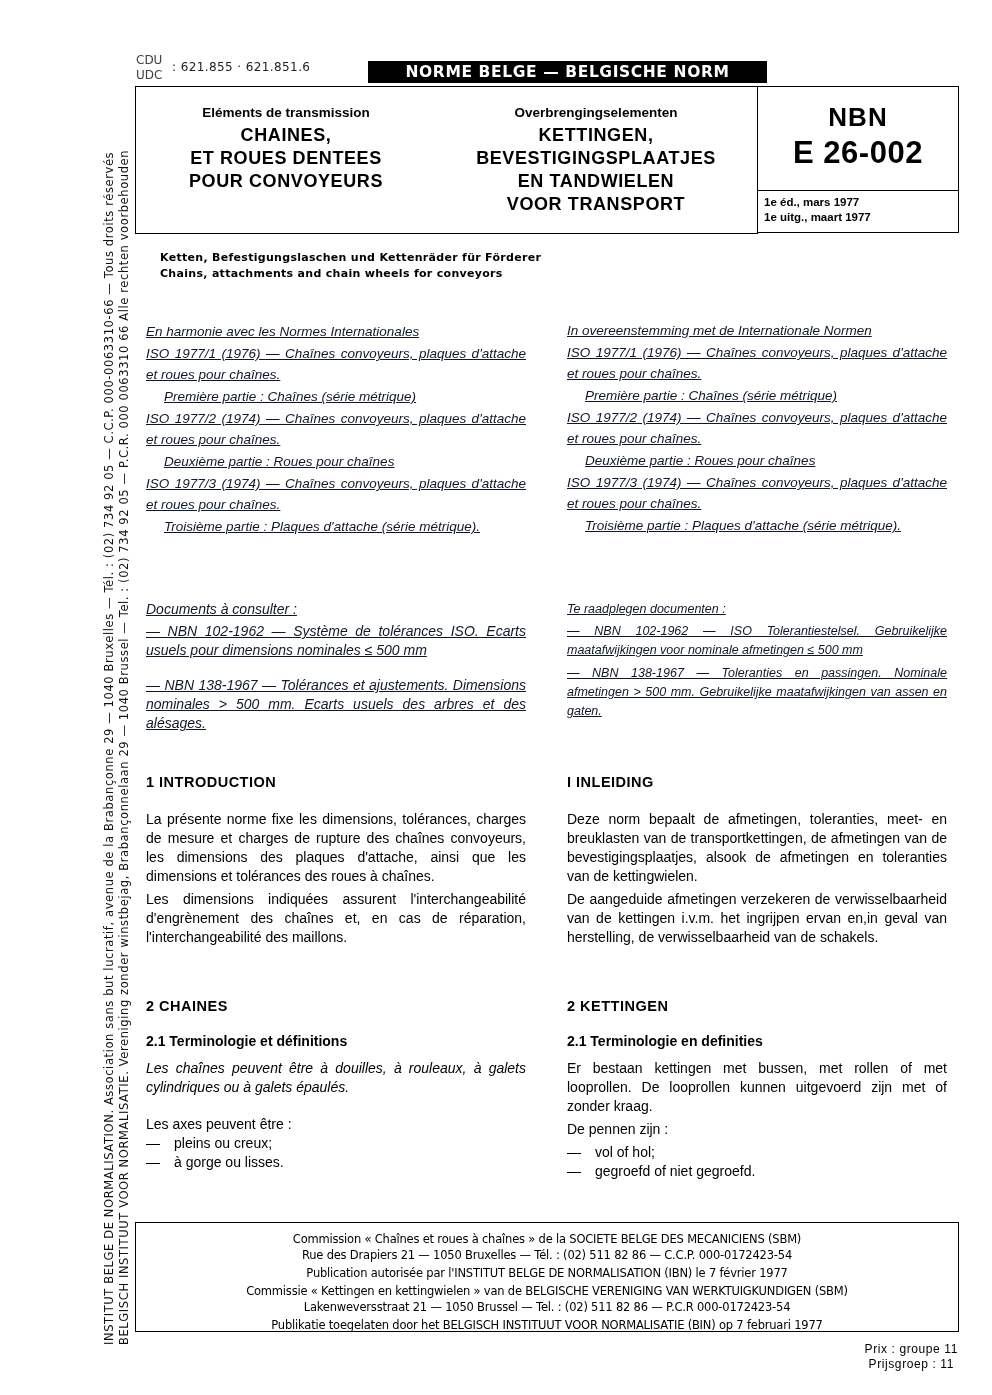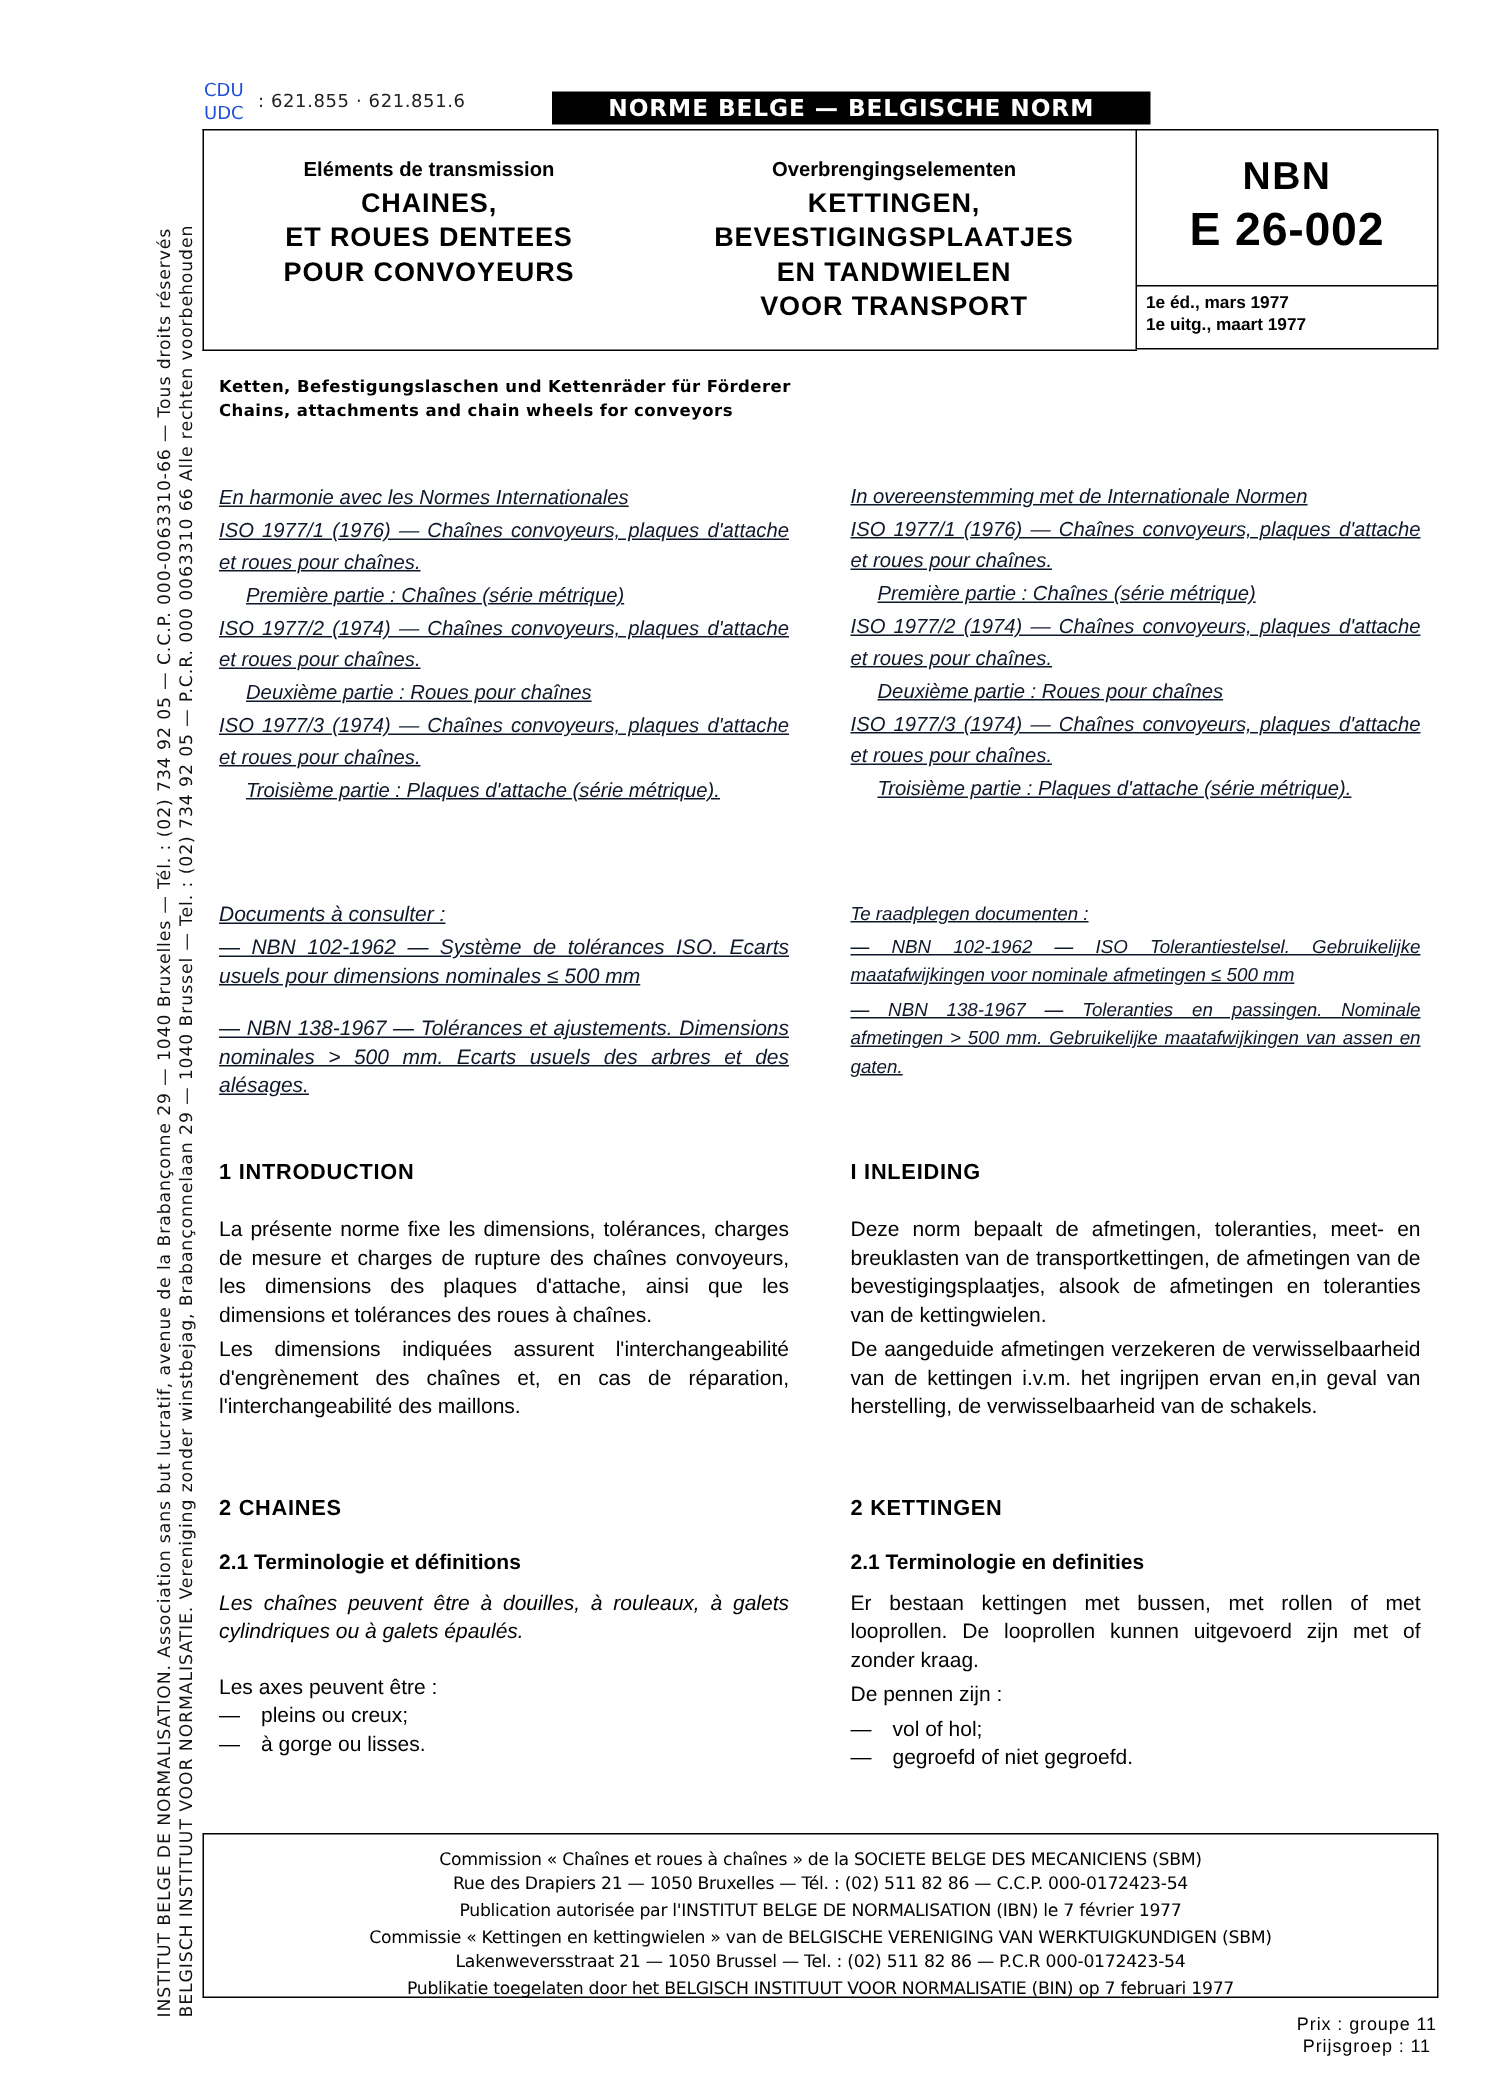--- a/index.html
+++ b/index.html
@@ -5,40 +5,40 @@
   html, body { margin: 0; padding: 0; background: #ffffff; }
   body { width: 992px; height: 1395px; position: relative; overflow: hidden; color: #000; font-family: "Liberation Sans", sans-serif; }
   .abs { position: absolute; }
 
   
   .side-text { position: absolute; transform-origin: left top; transform: rotate(-90deg); white-space: nowrap; font-size: 11.5px; letter-spacing: 0.6px; color: #111; font-family: "DejaVu Sans", sans-serif; }
   .side-left-1 { left: 102px; top: 1345px; }
   .side-left-2 { left: 117px; top: 1345px; }
 
   
-  .cdu-labels { left: 136px; top: 53px; font-size: 12px; line-height: 15px; color: #1d4ed8; font-family: "DejaVu Sans", sans-serif; }
+  .cdu-labels { left: 136px; top: 53px; font-size: 12px; line-height: 15px; color: #404040; font-family: "DejaVu Sans", sans-serif; }
   .cdu-value { left: 172px; top: 60px; font-size: 12px; color: #222; font-family: "DejaVu Sans", sans-serif; letter-spacing: 0.4px; }
   .banner { left: 368px; top: 61px; width: 399px; height: 22px; background: #000; color: #fff; font-weight: bold; font-size: 15.5px; text-align: center; line-height: 22px; letter-spacing: 0.6px; font-family: "DejaVu Sans", sans-serif; }
 
   
   .title-box { left: 135px; top: 86px; width: 622px; height: 146px; border-top: 1.5px solid #000; border-left: 1.5px solid #000; border-bottom: 1.5px solid #000; }
   .title-col { position: absolute; top: 18px; text-align: center; font-weight: bold; }
   .title-col.fr { left: 0; width: 300px; }
   .title-col.nl { left: 300px; width: 320px; }
   .title-sub { font-size: 13.5px; line-height: 16px; margin-bottom: 3px; }
   .title-main { font-size: 18px; line-height: 23px; letter-spacing: 0.6px; }
 
   .nbn-box { left: 757px; top: 86px; width: 200px; height: 145px; border: 1.5px solid #000; }
   .nbn-top { position: absolute; left: 0; top: 0; width: 200px; height: 103px; border-bottom: 1.5px solid #000; text-align: center; font-weight: bold; }
   .nbn-code { font-size: 26px; line-height: 36px; margin-top: 12px; letter-spacing: 1px; }
   .nbn-num { font-size: 31px; line-height: 36px; letter-spacing: 0.5px; }
   .nbn-ed { position: absolute; left: 6px; top: 108px; font-size: 11.5px; line-height: 15px; font-weight: bold; }
 
   
-  .subtitle { left: 146px; top: 250px; font-size: 11px; font-weight: bold; line-height: 16px; letter-spacing: 0.3px; font-family: "DejaVu Sans", sans-serif; }
+  .subtitle { left: 160px; top: 250px; font-size: 11px; font-weight: bold; line-height: 16px; letter-spacing: 0.3px; font-family: "DejaVu Sans", sans-serif; }
 
   
   .col { position: absolute; width: 380px; }
   .col.fr { left: 146px; }
   .col.nl { left: 567px; }
   .it { font-style: italic; font-size: 13.5px; line-height: 21px; color: #0f172a; text-decoration: underline; }
   .it p { margin: 0 0 1px 0; text-align: justify; }
   .indent { padding-left: 18px; }
   .rm { font-size: 14px; line-height: 19px; }
   .rm p { margin: 0 0 4px 0; text-align: justify; }

